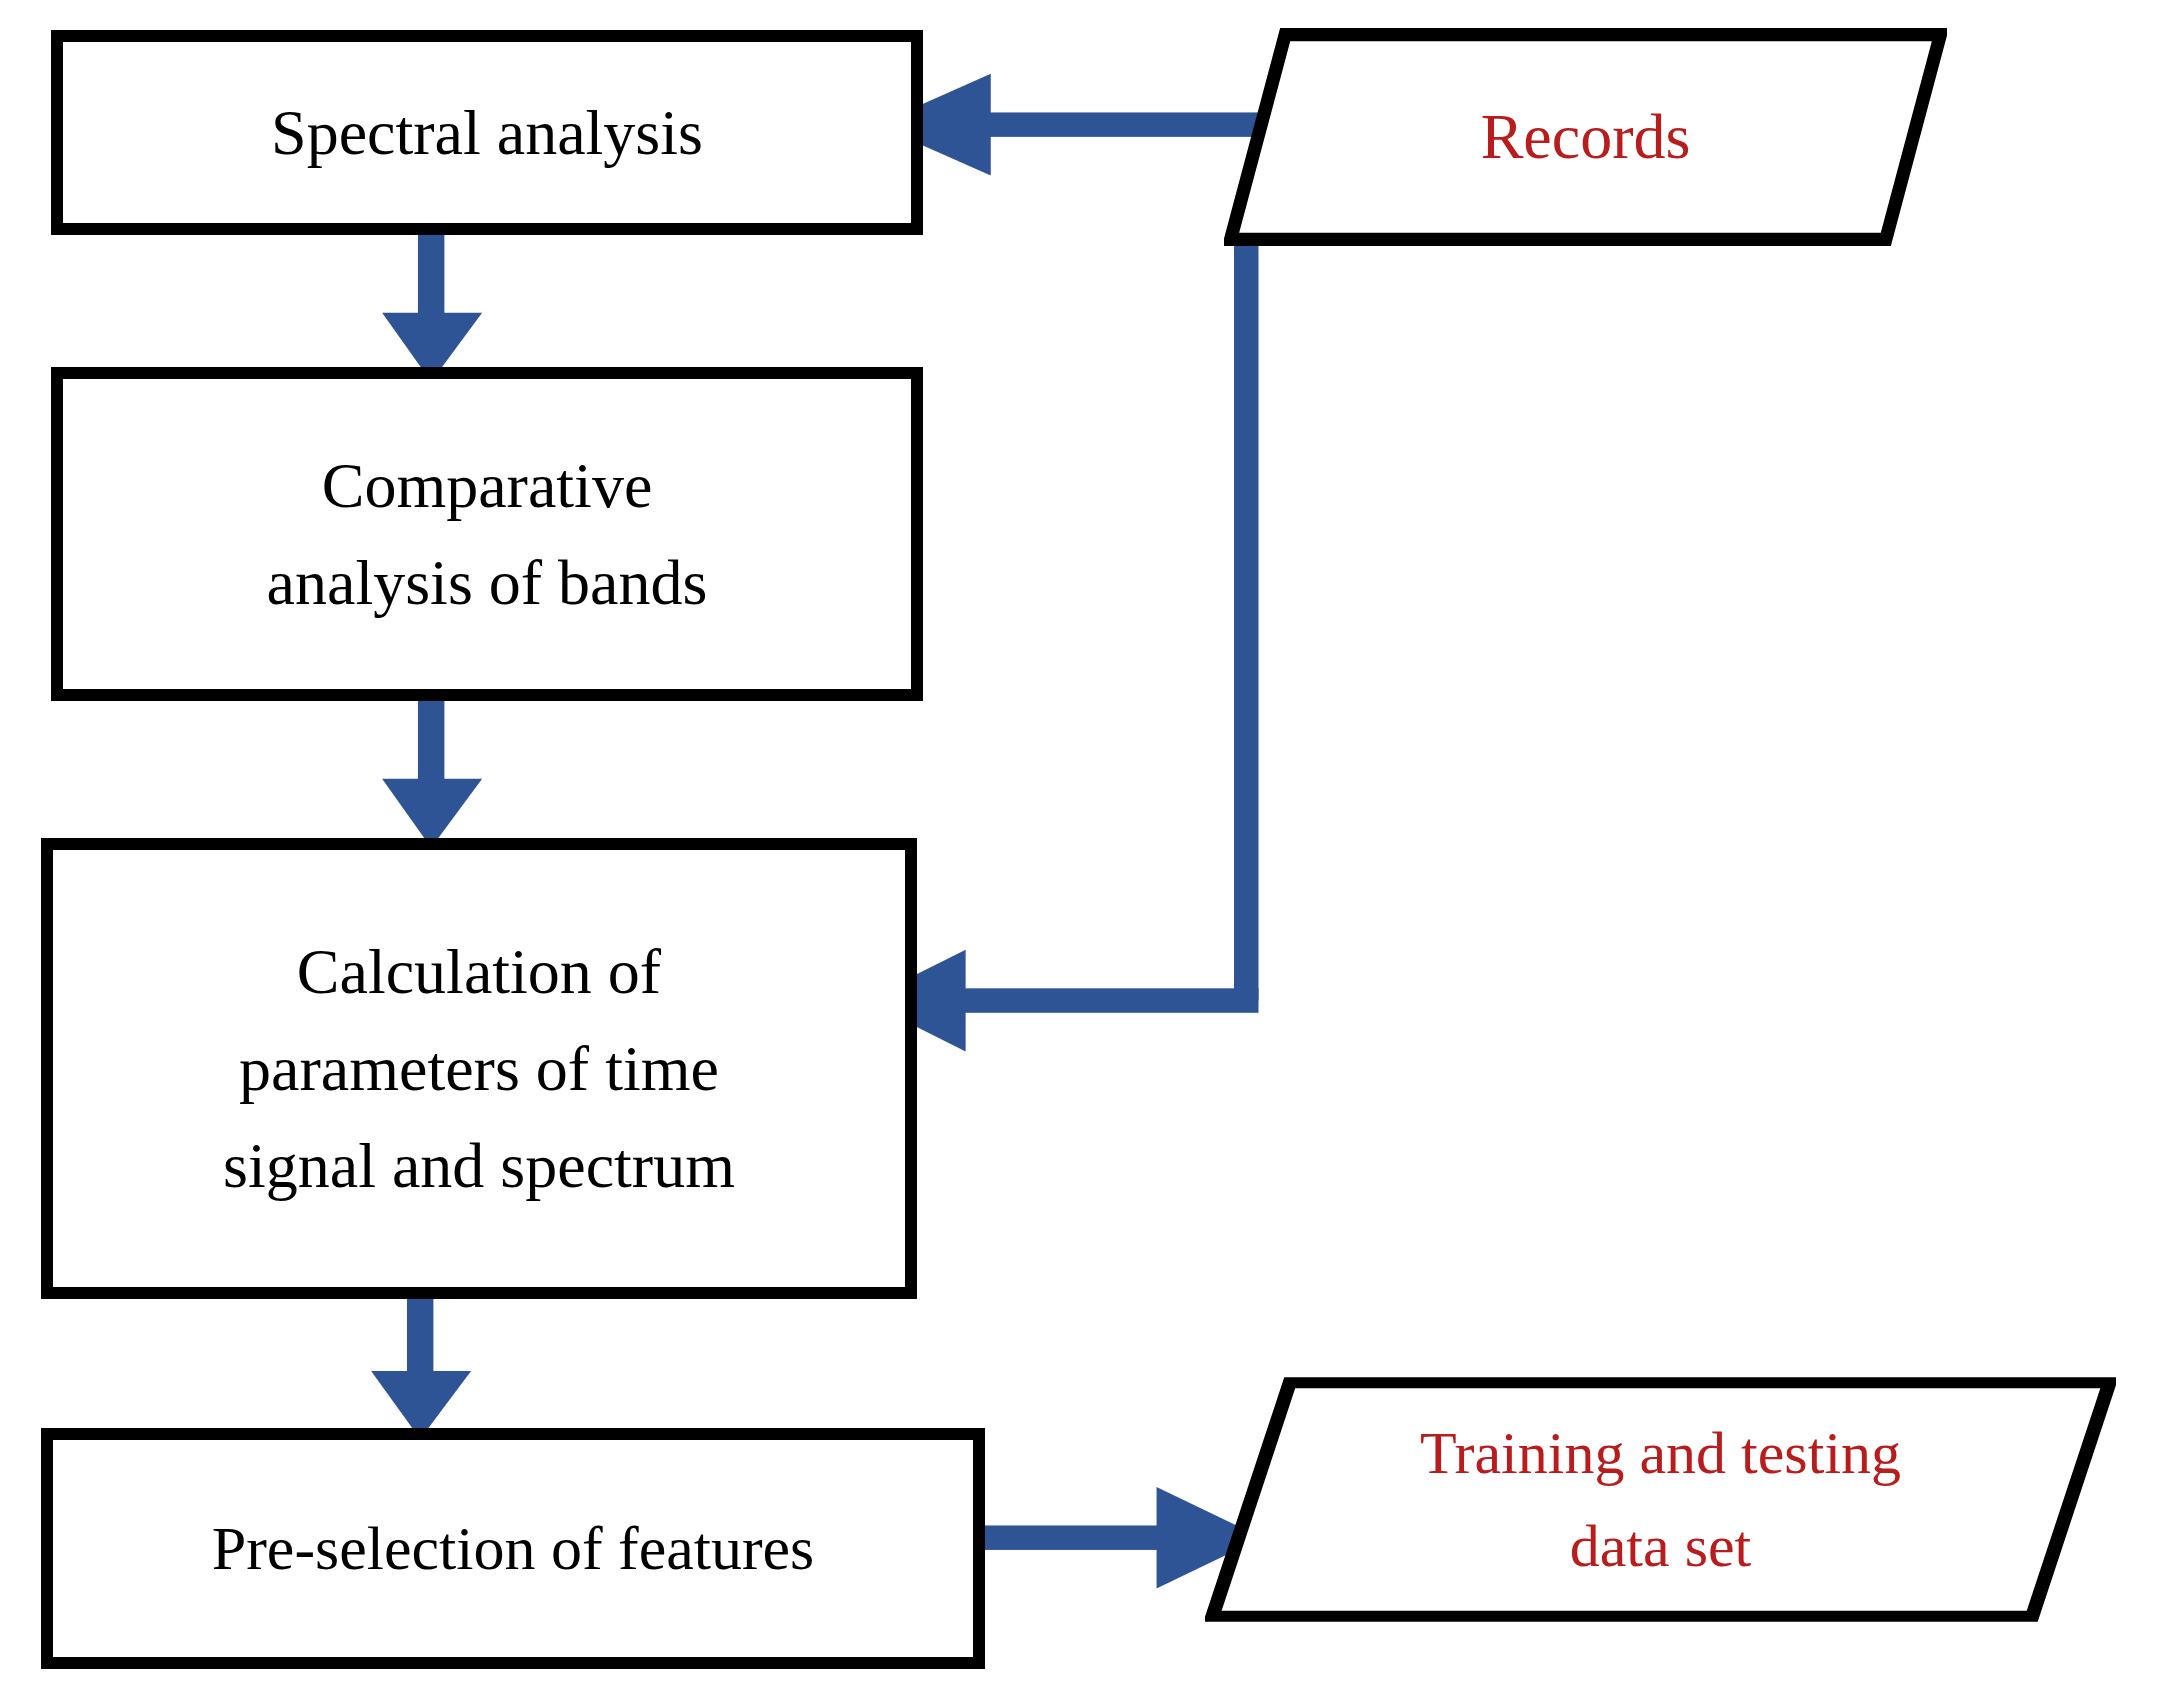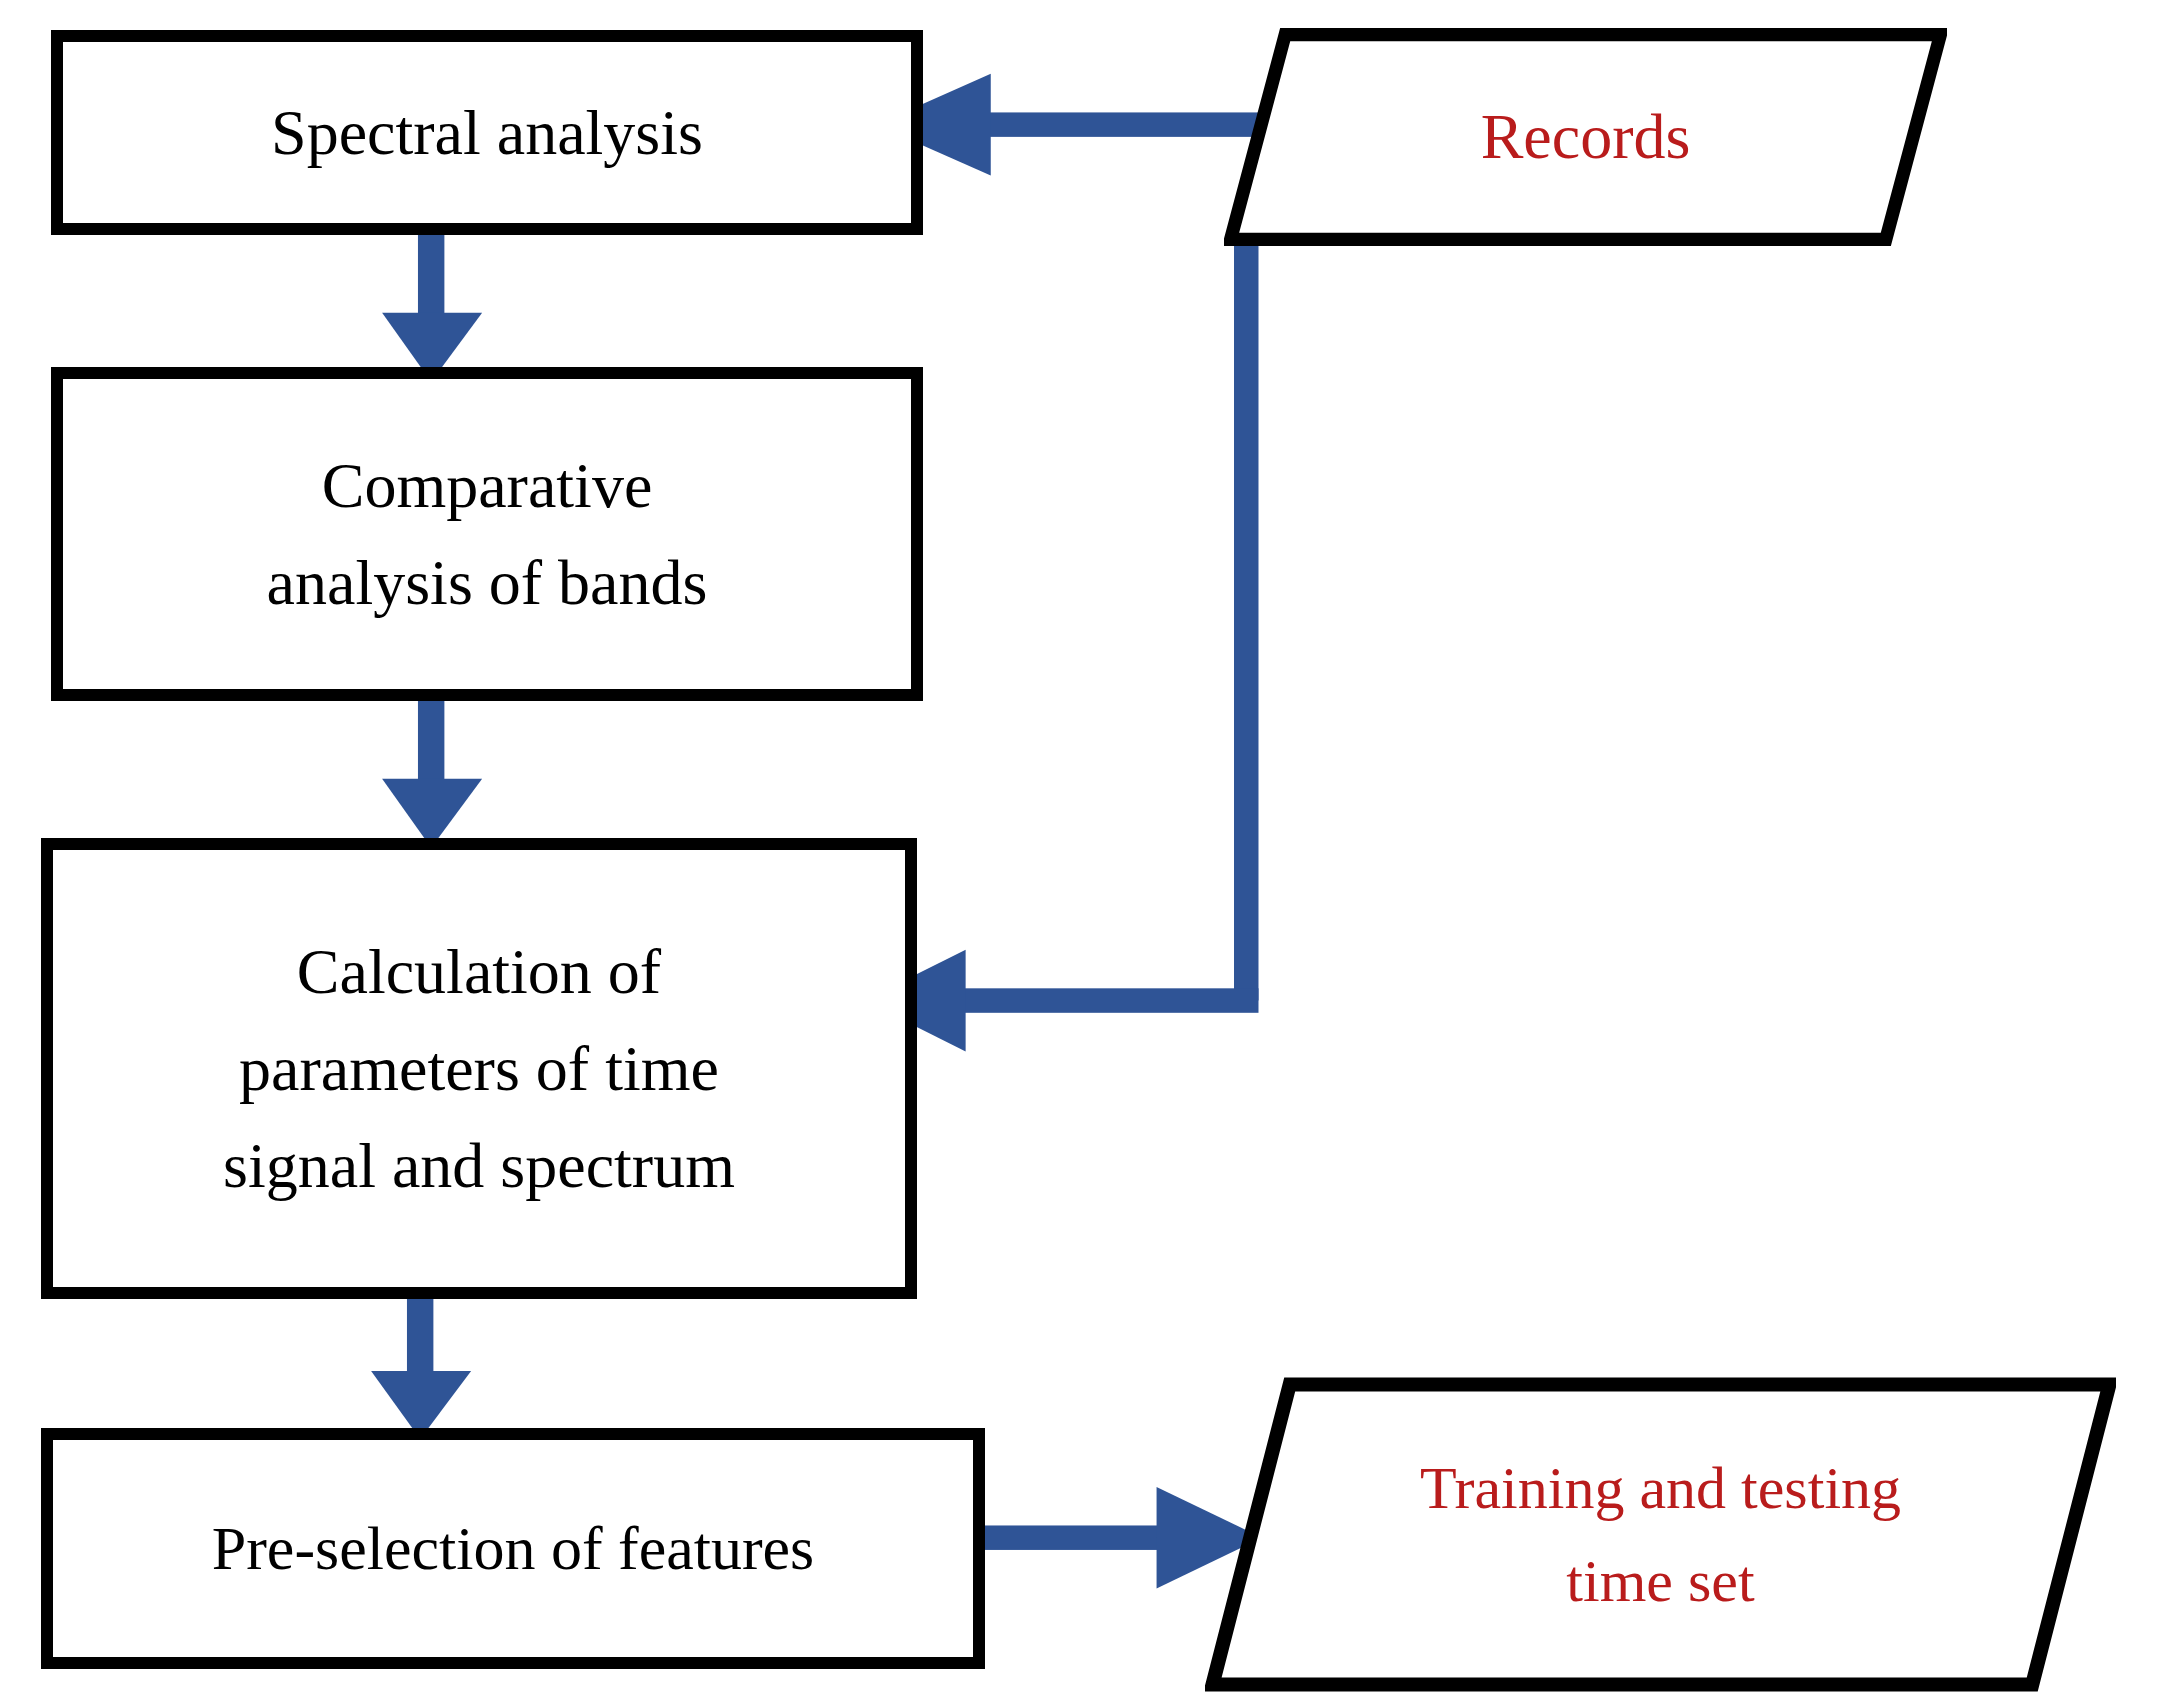--- a/index.html
+++ b/index.html
@@ -152,24 +152,24 @@
 
   <div class="data-shape" style="left:1224px; top:28px; width:723px; height:218px;">
     <svg viewBox="0 0 768 232" preserveAspectRatio="none" xmlns="http://www.w3.org/2000/svg">
       <polygon points="65,7 761,7 703,225 7,225" fill="#ffffff" stroke="#000000" stroke-width="14" stroke-linejoin="miter"></polygon>
     </svg>
     <div class="data-label">
       <span class="line t-68">Records</span>
     </div>
   </div>
 
-  <div class="data-shape" style="left:1205px; top:1377px; width:911px; height:315px;">
+  <div class="data-shape" style="left:1205px; top:1377px; width:911px; height:245px;">
     <svg viewBox="0 0 968 334" preserveAspectRatio="none" xmlns="http://www.w3.org/2000/svg">
       <polygon points="90,8 961,8 879,326 8,326" fill="#ffffff" stroke="#000000" stroke-width="15" stroke-linejoin="miter"></polygon>
     </svg>
     <div class="data-label">
       <span class="line t-64">Training and testing</span>
-      <span class="line t-64">time set</span>
+      <span class="line t-64">data set</span>
     </div>
   </div>
 
 </div>
 
 
 </body></html>

